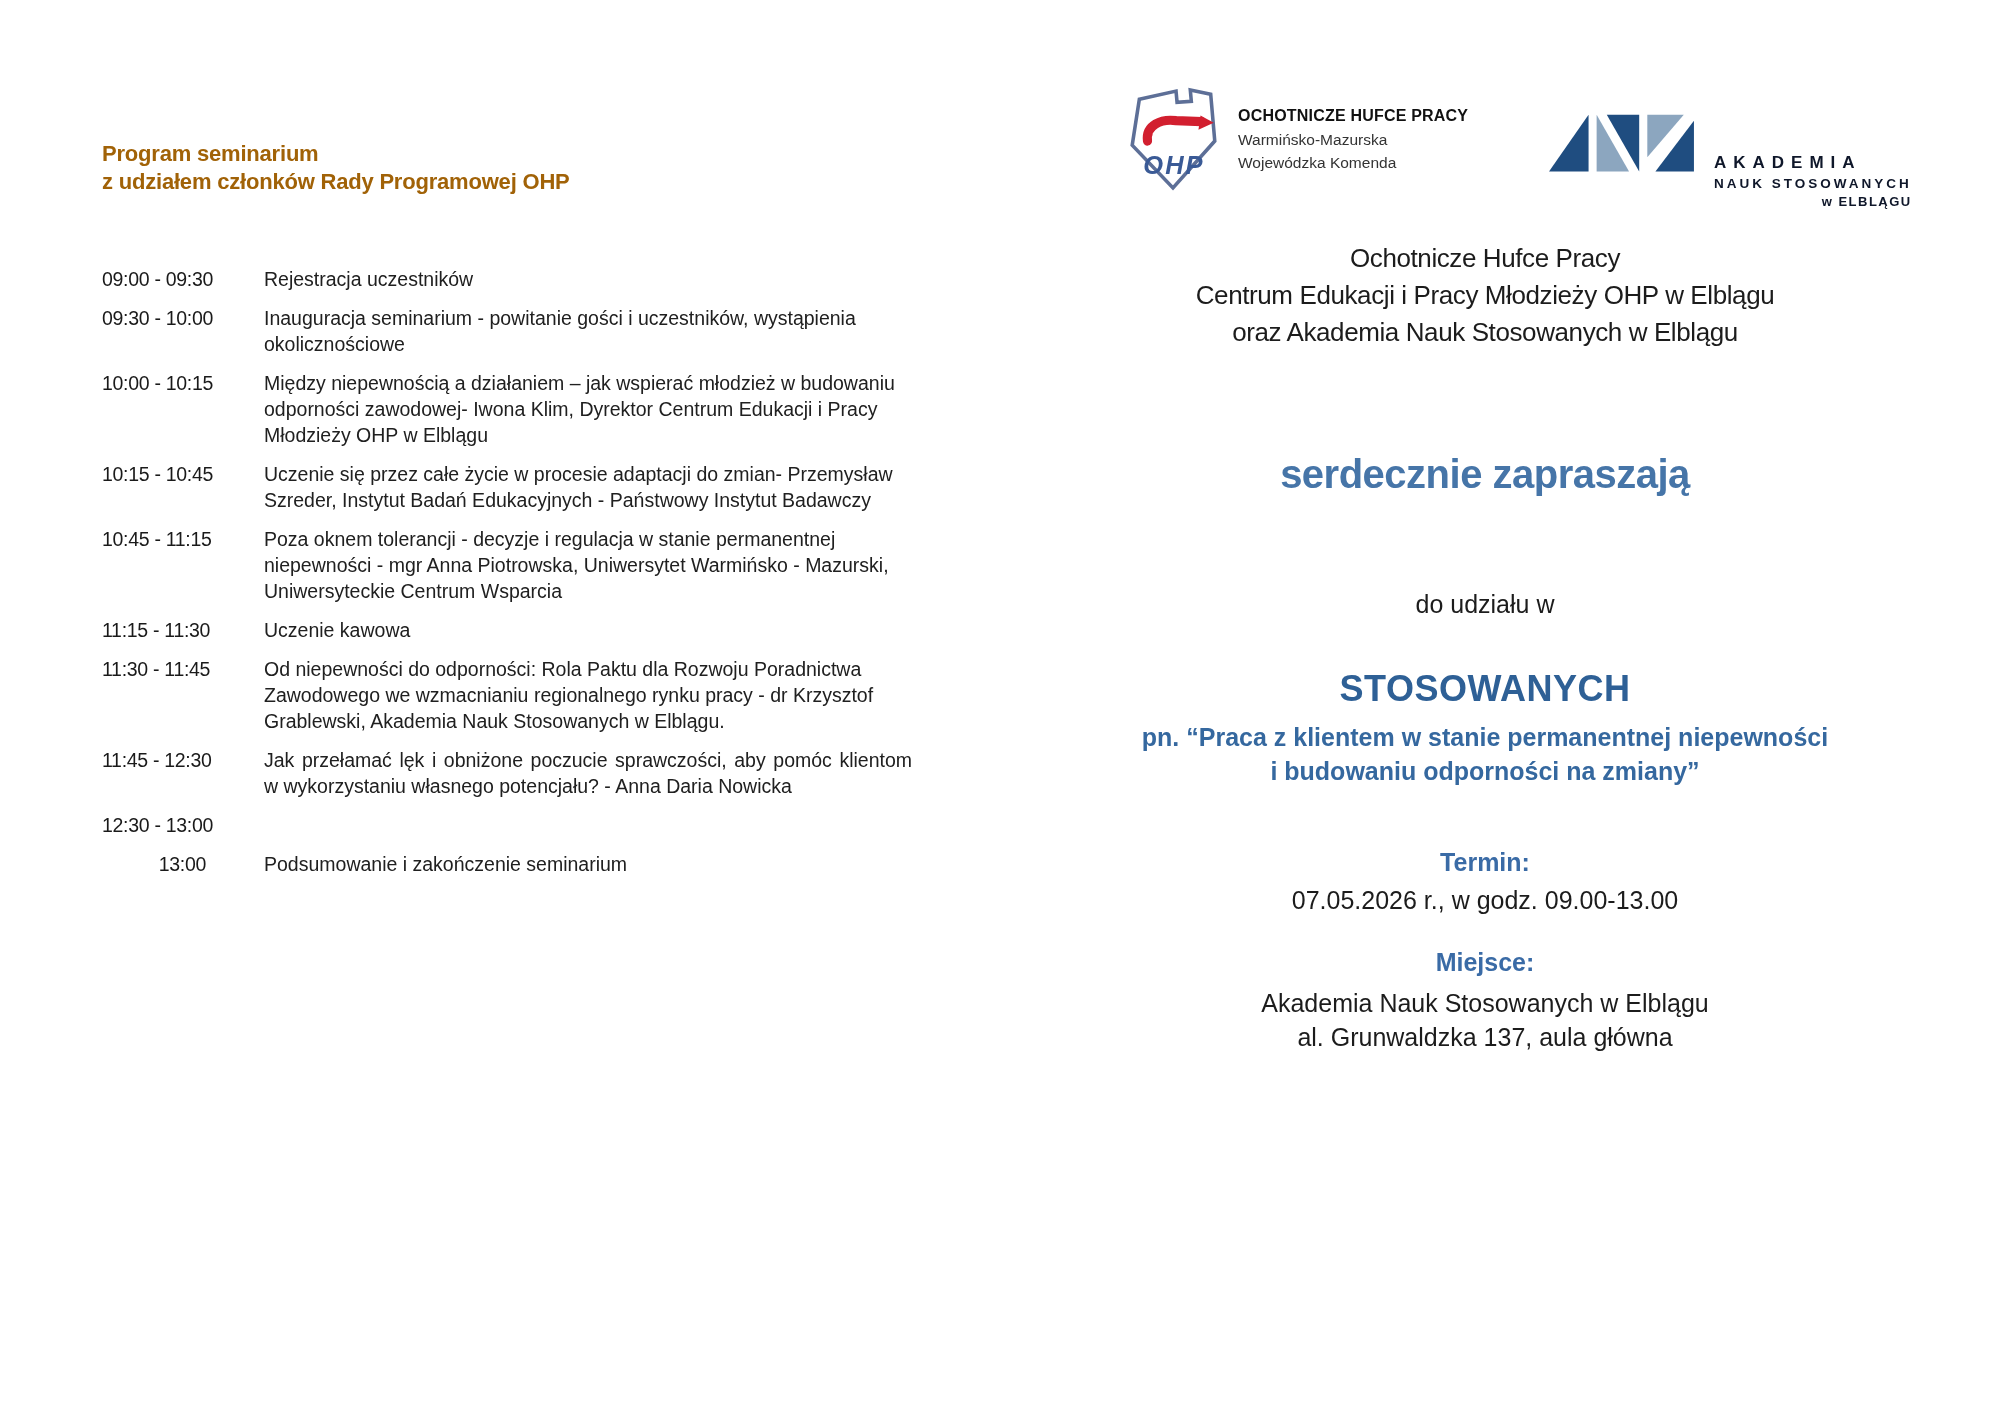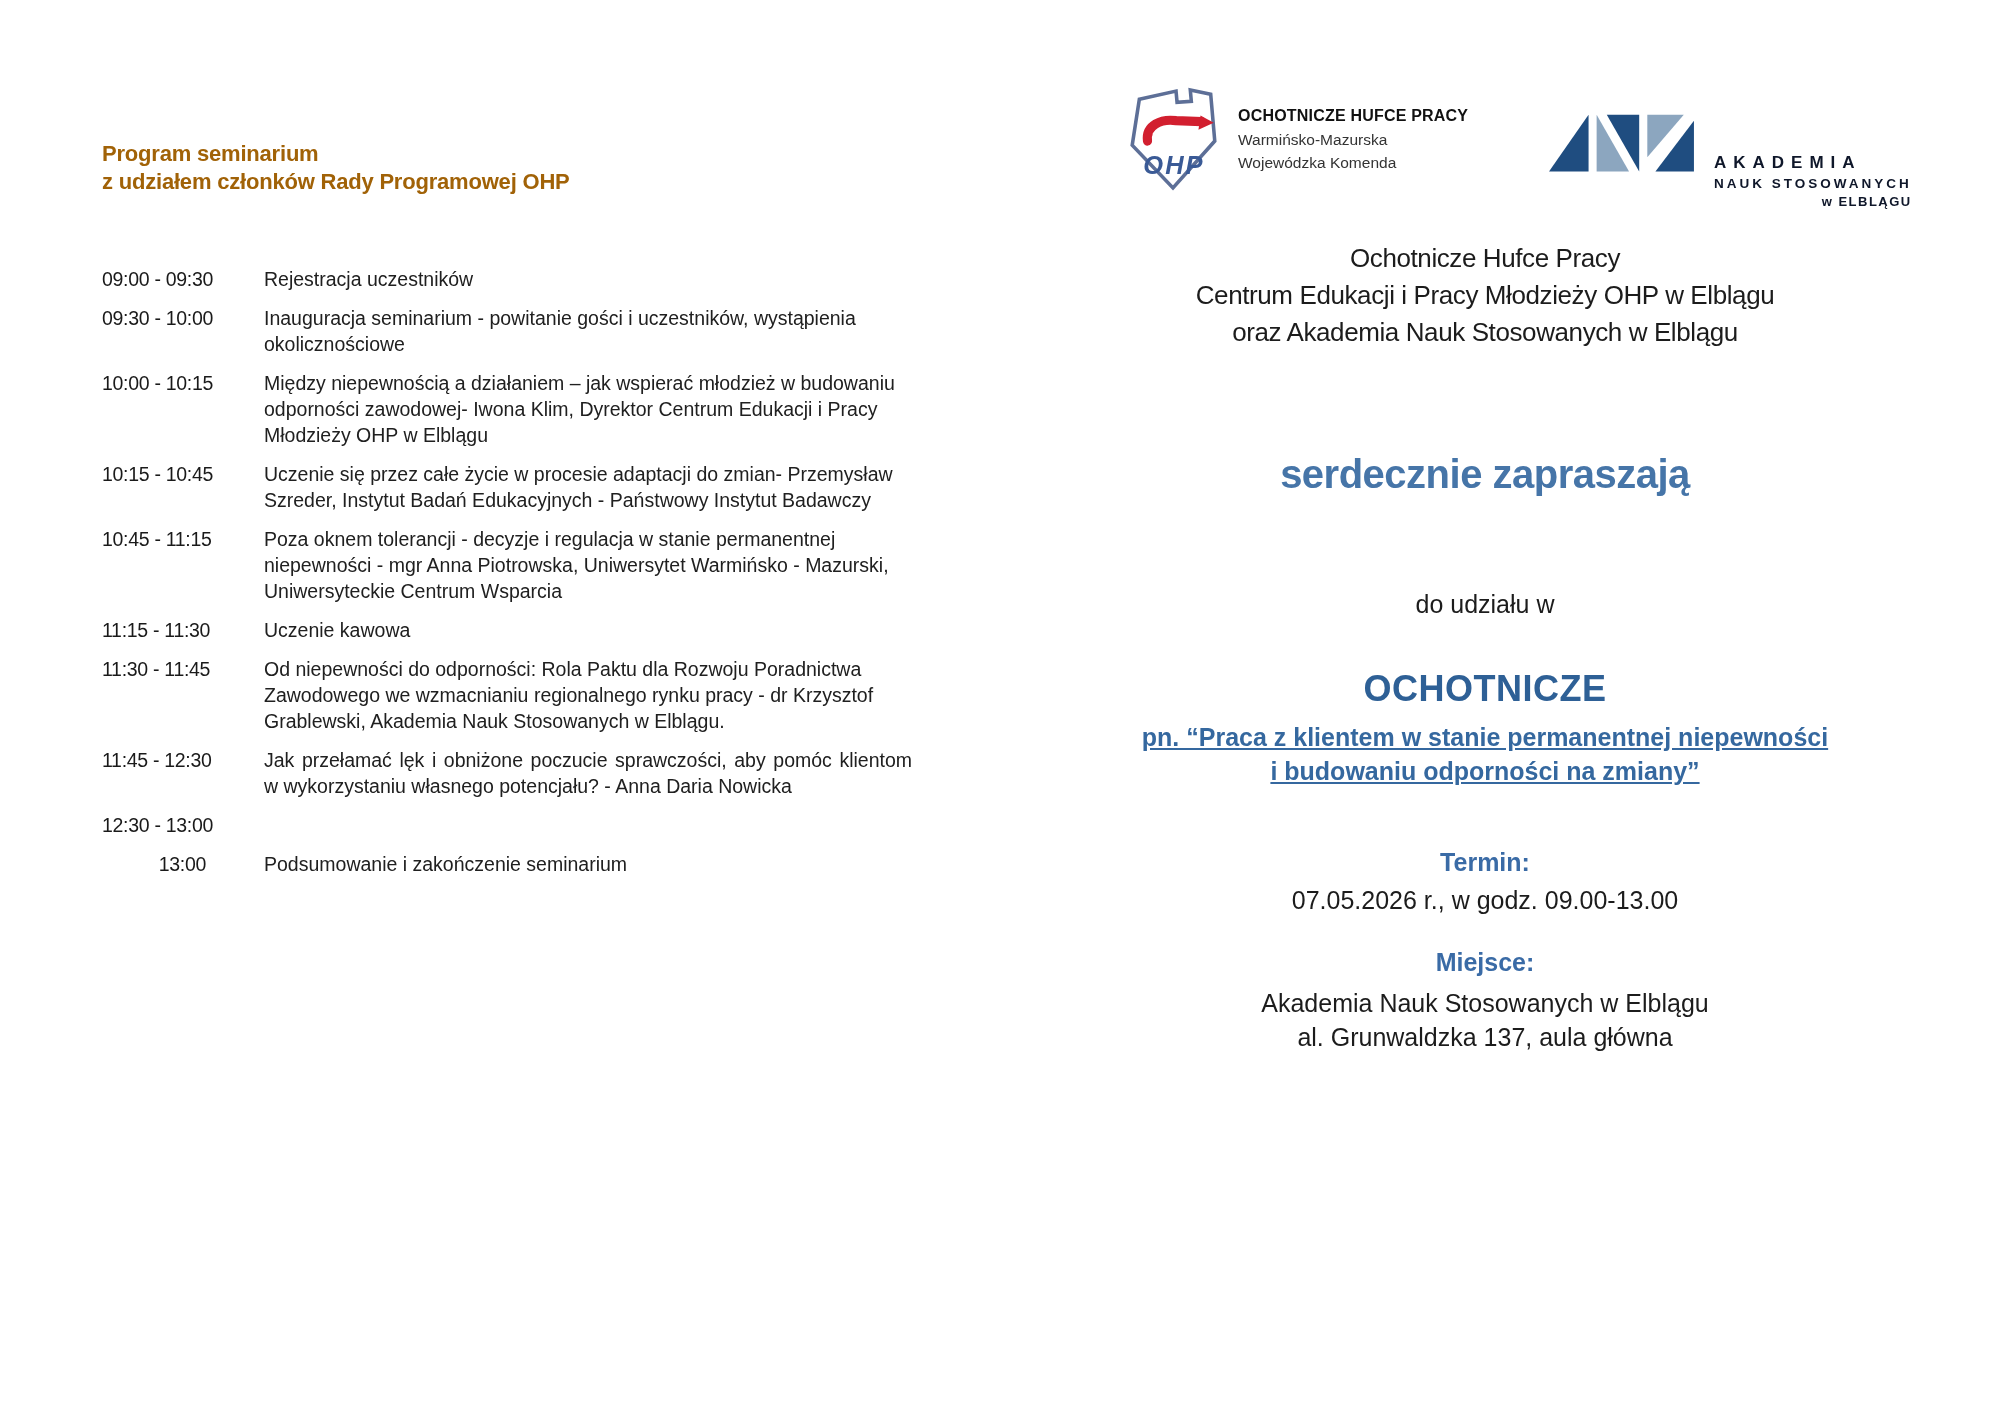--- a/index.html
+++ b/index.html
@@ -41,21 +41,21 @@
   .ans-mark{width:152px;height:66px;margin-top:4px;}
   .ans-text{margin-left:14px;color:#0f172a;margin-top:48px;}
   .ans-l1{font-size:17px;font-weight:600;letter-spacing:7px;line-height:22px;white-space:nowrap;}
   .ans-l2{font-size:13.5px;font-weight:600;letter-spacing:3px;line-height:19px;white-space:nowrap;}
   .ans-l3{font-size:13px;font-weight:bold;letter-spacing:1.5px;line-height:18px;text-align:right;white-space:nowrap;}
   .centered{position:absolute;left:0;width:970px;text-align:center;white-space:nowrap;}
   .org-lines{top:240px;font-size:26px;line-height:37px;color:#1c1c1c;letter-spacing:-0.4px;}
   .invite{top:452px;font-size:40px;font-weight:bold;color:#4675a8;letter-spacing:-0.5px;}
   .participation{top:590px;font-size:25px;color:#1c1c1c;}
   .seminar-heading{top:668px;font-size:36px;font-weight:bold;color:#2e6096;letter-spacing:0.5px;}
-  .seminar-sub{top:720px;font-size:25px;font-weight:bold;color:#35689f;line-height:34px;text-decoration:underline;}
+  .seminar-sub{top:720px;font-size:25px;font-weight:bold;color:#35689f;line-height:34px;}
   .label-blue{font-size:25px;font-weight:bold;color:#3a6ba6;}
   .termin-label{top:848px;}
   .termin-value{top:886px;font-size:25px;color:#1c1c1c;}
   .miejsce-label{top:948px;}
   .miejsce-value{top:986px;font-size:25px;line-height:34px;color:#1c1c1c;}
 </style>
 </head>
 <body>
 
 <div class="page">
@@ -147,21 +147,21 @@
     <div class="centered org-lines">
       <div>Ochotnicze Hufce Pracy</div>
       <div>Centrum Edukacji i Pracy Młodzieży OHP w Elblągu</div>
       <div>oraz Akademia Nauk Stosowanych w Elblągu</div>
     </div>
 
     <div class="centered invite">serdecznie zapraszają</div>
 
     <div class="centered participation">do udziału w</div>
 
-    <div class="centered seminar-heading">OCHOTNICZE</div>
+    <div class="centered seminar-heading">STOSOWANYCH</div>
 
     <div class="centered seminar-sub">
       <div>pn. “Praca z klientem w stanie permanentnej niepewności</div>
       <div>i budowaniu odporności na zmiany”</div>
     </div>
 
     <div class="centered label-blue termin-label">Termin:</div>
     <div class="centered termin-value">07.05.2026 r., w godz. 09.00-13.00</div>
 
     <div class="centered label-blue miejsce-label">Miejsce:</div>

